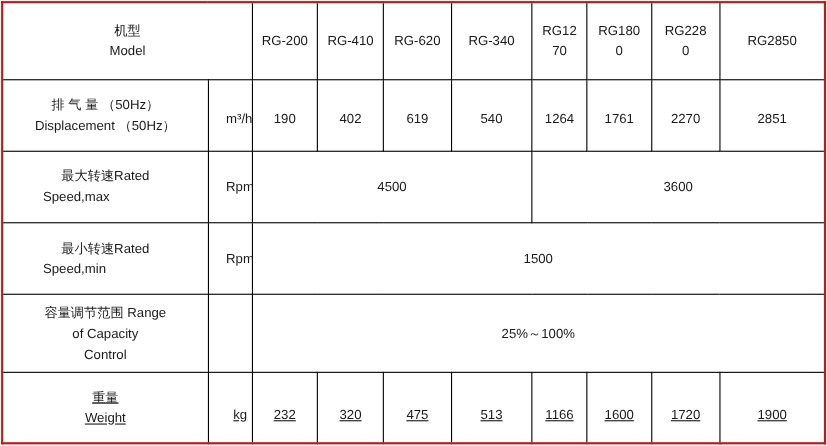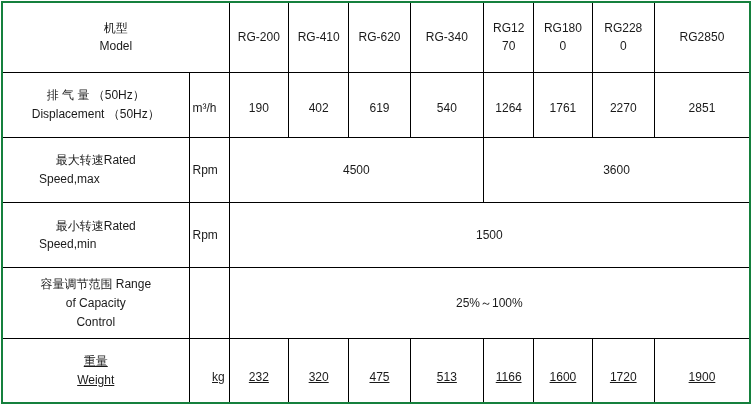--- a/index.html
+++ b/index.html
@@ -14,21 +14,21 @@
     height: 405px;
     box-sizing: border-box;
     background: #ffffff;
     padding: 1px;
   }
   table.spec {
     width: 750px;
     height: 403px;
     table-layout: fixed;
     border-collapse: collapse;
-    border: 2px solid #15803d;
+    border: 2px solid #b91c1c;
     font-size: 12px;
   }
   th, td {
     border: 1px solid #000000;
     padding: 2px 4px;
     font-weight: normal;
     vertical-align: middle;
     overflow: hidden;
   }
   
@@ -65,21 +65,21 @@
   .row-vi-adjustment   .lline:nth-child(2) { text-align: left; padding-left: 2px; }
 
   th.model-th {
     text-align: center;
     white-space: pre-line;
     line-height: 1.5;
     font-size: 12px;
   }
   td.unit-cell {
     text-align: left;
-    padding-left: 3px;
+    padding-left: 16px;
     white-space: nowrap;
   }
   td.value-cell {
     text-align: center;
     white-space: nowrap;
   }
   .row-displacement td.unit-cell,
   .row-displacement td.value-cell { padding-top: 8px; }
   .row-weight td.unit-cell,
   .row-weight td.value-cell { padding-top: 14px; }

